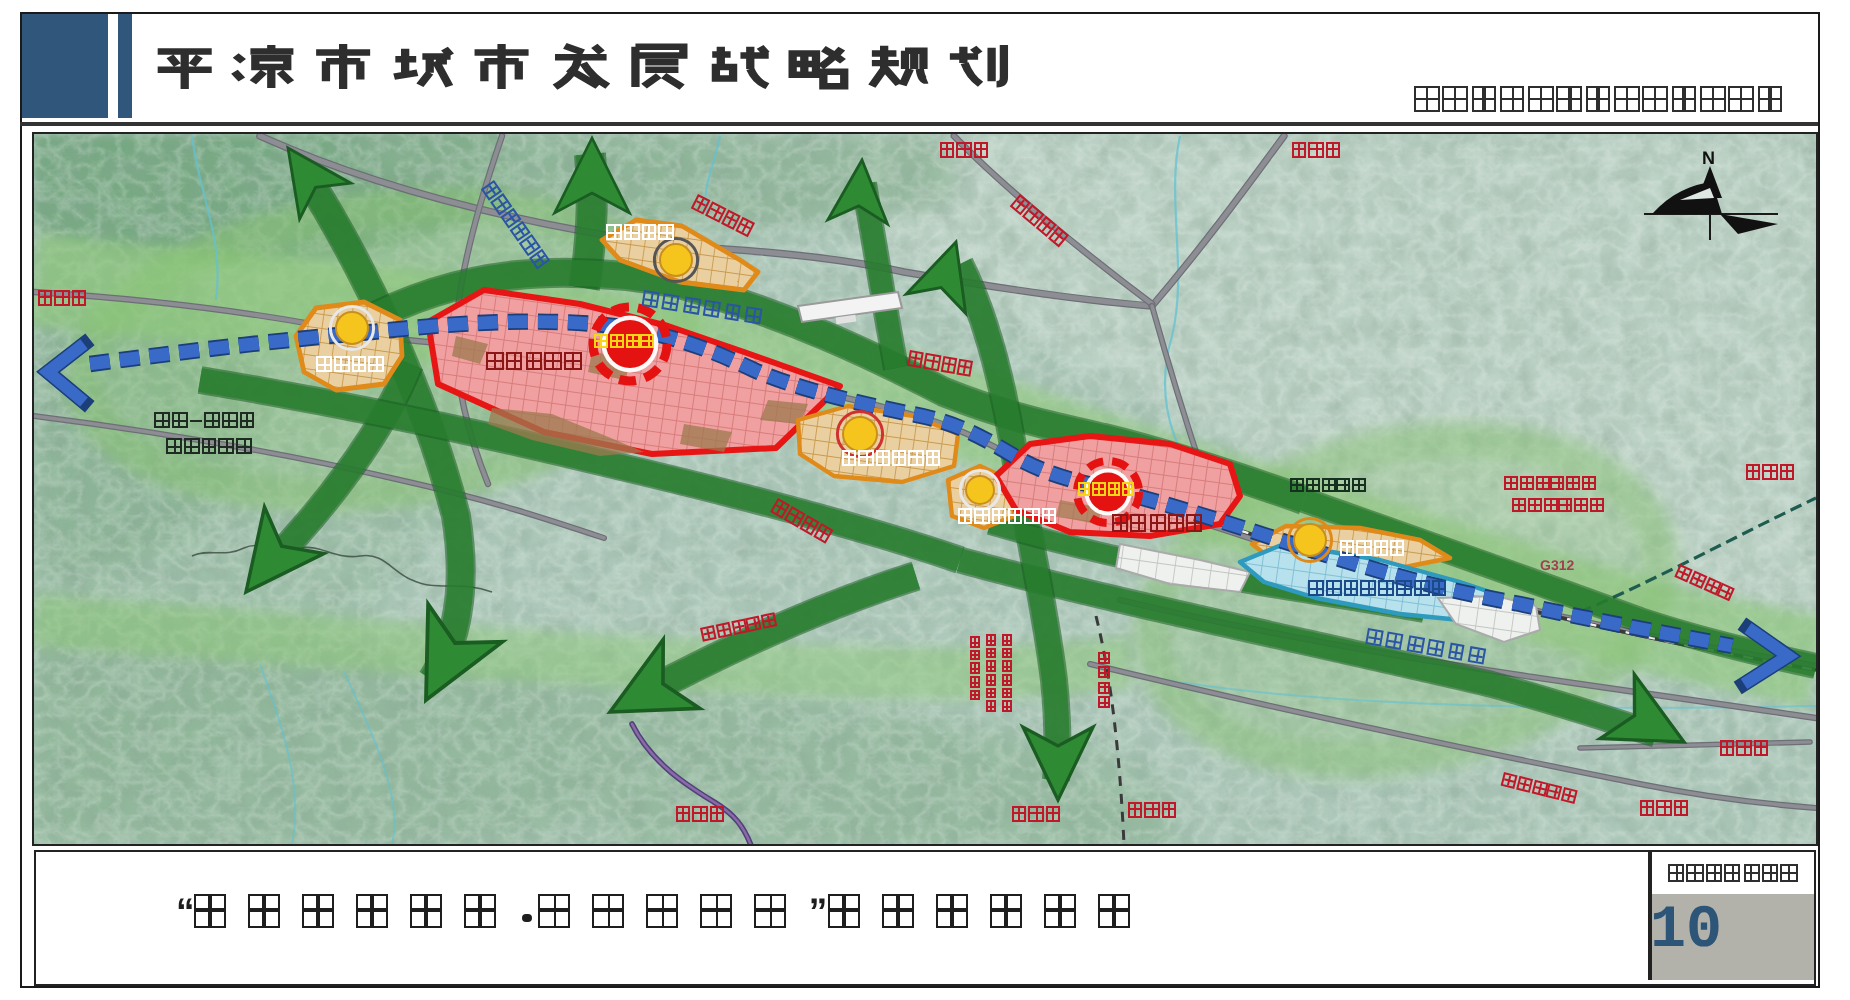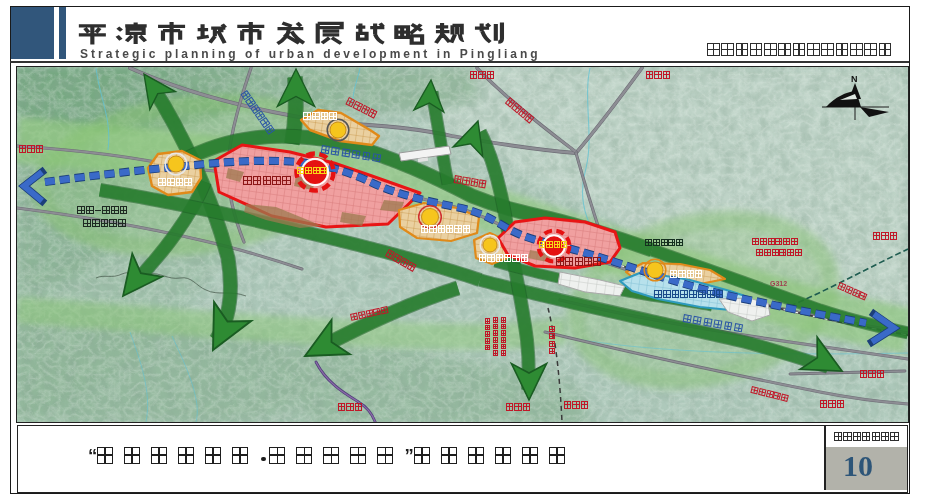--- a/index.html
+++ b/index.html
@@ -52,21 +52,20 @@
         </g>
 <g transform="translate(1161,0)">
           <path d="M8,24 H48 M8,44 H52 M28,8 V56 M28,56 L8,92 M30,56 L52,88 M62,18 H92 V56 M62,18 V56 M77,18 V56 M70,56 L58,90 M86,56 C88,74 92,82 98,80"></path>
         </g>
 <g transform="translate(1290,0)">
           <path d="M6,30 H52 M28,10 V44 M30,44 C36,64 44,78 56,88 M44,12 L54,24 M74,12 V82 M94,6 V74 C94,84 90,88 82,88"></path>
         </g>
 </g>
     </svg>
 
-<div style="position:absolute;left:80px;top:47px;font-size:12px;font-weight:bold;color:#4a4a4a;letter-spacing:3px">Strategic planning of urban development in Pingliang</div>
 
 <div class="lb" style="left:707px;top:43px;font-size:14.6px;color:#2e2e2e;font-weight:bold"><span class="z"></span><span class="z"></span><span class="z"></span><span class="z"></span><span class="z"></span><span class="z"></span><span class="z"></span><span class="z"></span><span class="z"></span><span class="z"></span><span class="z"></span><span class="z"></span><span class="z"></span></div>
 
 <div style="position:absolute;left:10px;top:61px;width:899px;height:1.5px;background:#333"></div>
 
 <div id="mapbox" style="position:absolute;left:17px;top:67px;width:891px;height:355px;outline:1.5px solid #222">
 
 <svg width="891" height="355" viewBox="17 67 891 355" style="display:block">
 <defs>
 <pattern id="gmain" width="7" height="7" patternUnits="userSpaceOnUse" patternTransform="rotate(8)">
@@ -381,13 +380,13 @@
 <div style="position:absolute;left:17px;top:425px;width:889px;height:66px;border:1.5px solid #222;background:#fff"></div>
 
 <div class="lb" style="left:88px;top:447px;font-size:18.5px;font-weight:bold;color:#1e1e1e">“<span class="z zw"></span><span class="z zw"></span><span class="z zw"></span><span class="z zw"></span><span class="z zw"></span><span class="z zw"></span><span class="dot"></span><span class="z zw"></span><span class="z zw"></span><span class="z zw"></span><span class="z zw"></span><span class="z zw"></span>”<span class="z zw"></span><span class="z zw"></span><span class="z zw"></span><span class="z zw"></span><span class="z zw"></span><span class="z zw"></span></div>
 
 <div style="position:absolute;left:824px;top:426px;width:1.5px;height:64px;background:#222"></div>
 
 <div class="lb" style="left:834px;top:432px;font-size:9.6px;font-weight:bold;color:#2e2e2e"><span class="z"></span><span class="z"></span><span class="z"></span><span class="z"></span><span class="z"></span><span class="z"></span><span class="z"></span></div>
 
 <div style="position:absolute;left:825.5px;top:447px;width:81px;height:43px;background:#b2b2aa"></div>
 
-<div style="position:absolute;left:825px;top:449px;width:66px;text-align:center;font-family:Liberation Serif, serif;font-size:30px;font-weight:bold;color:#2d5578">10</div>
+<div style="position:absolute;left:825px;top:449px;width:66px;font-family:Liberation Mono, monospace;font-size:30px;font-weight:bold;color:#2d5578">10</div>
 </div>
 </body></html>

